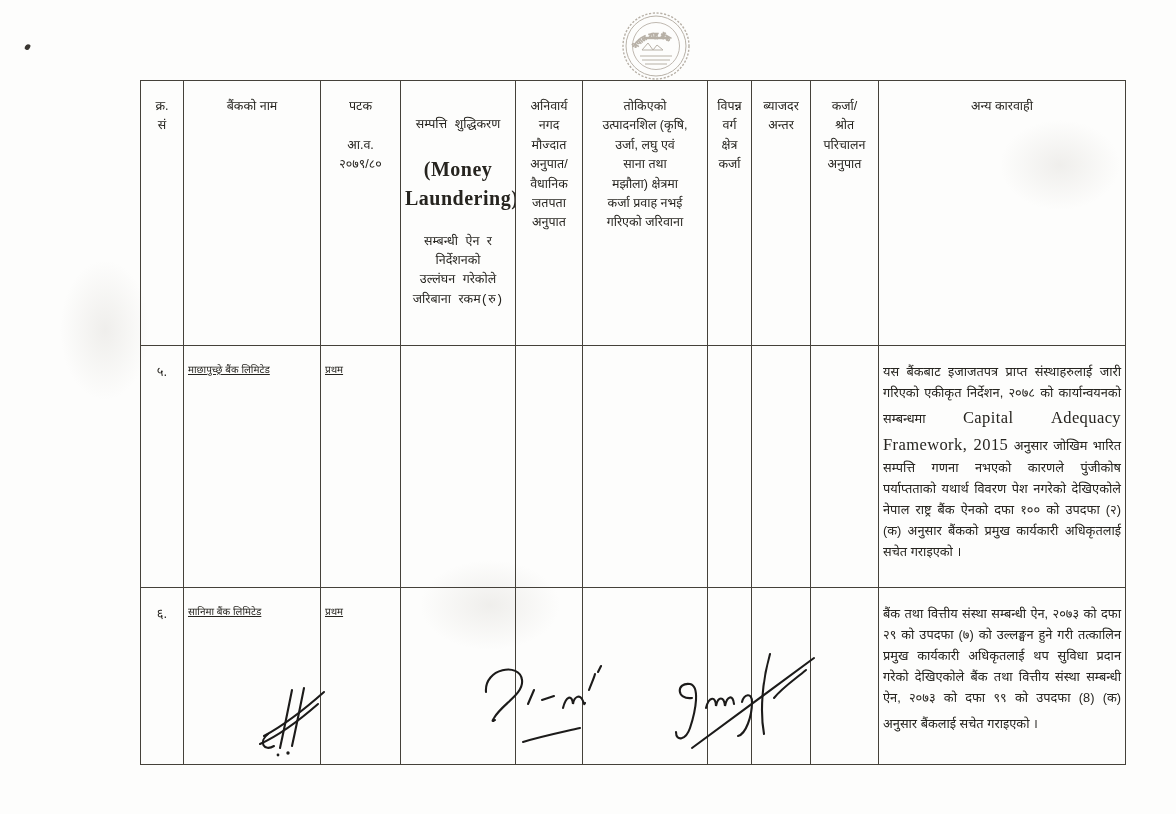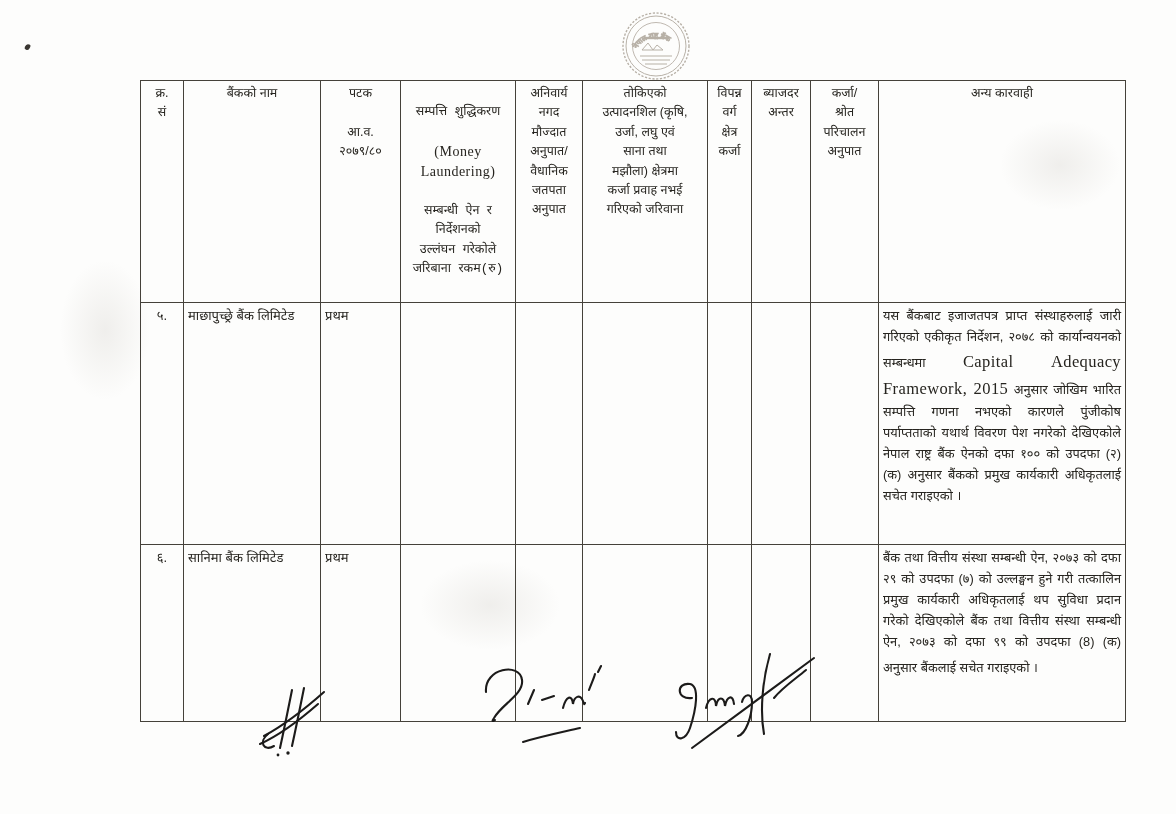--- a/index.html
+++ b/index.html
@@ -15,33 +15,33 @@
     background:#3a3732; border-radius:70% 30% 60% 40%; transform:rotate(24deg); }
 
   .seal { position:absolute; left:610px; top:6px; width:92px; height:80px; opacity:.85; }
 
   table.main {
     position:absolute; left:140px; top:80px; width:985px;
     border-collapse:collapse; table-layout:fixed;
   }
   table.main th, table.main td {
     border:1.4px solid #45413a; vertical-align:top;
-    padding:3px 4px; font-weight:normal; overflow:hidden;
+    padding:16px 4px; font-weight:normal; overflow:hidden;
   }
   thead tr { height:160px; }
   tr.row-5 { height:242px; }
   tr.row-6 { height:177px; }
   th { text-align:center; font-size:12.5px; line-height:1.55; white-space:pre-line; }
   th .hblock { display:block;font-family:Liberation Mono, monospace; }
   .latin-head {
     display:block; font-family:"Liberation Serif","DejaVu Serif",serif;
-    font-weight:normal; font-size:14px; letter-spacing:.5px; line-height:1.45;
+    font-weight:bold; font-size:20px; letter-spacing:.5px; line-height:1.45;
   }
   td.c-sn   { text-align:center; font-size:13px; padding-top:5px; }
-  td.c-bank, td.c-times { font-size:13px; line-height:1.5; padding-top:5px; padding-left:6px; }
+  td.c-bank, td.c-times { font-size:10px; line-height:1.5; padding-top:5px; padding-left:6px;text-decoration:underline; }
   td.c-other { padding:4px 8px 4px 8px; }
   .other-text { text-align:justify; font-size:12.8px; line-height:1.64; }
   .latin-big {
     font-family:"Liberation Serif","DejaVu Serif",serif;
     font-size:16.5px; letter-spacing:.4px;
   }
   .sig { position:absolute; }
   .sig path { fill:none; stroke:#1c1b1a; stroke-width:2.1; stroke-linecap:round; }
   .sig circle { fill:#1c1b1a; }
   .seal * { stroke:#aba398; fill:none; }

